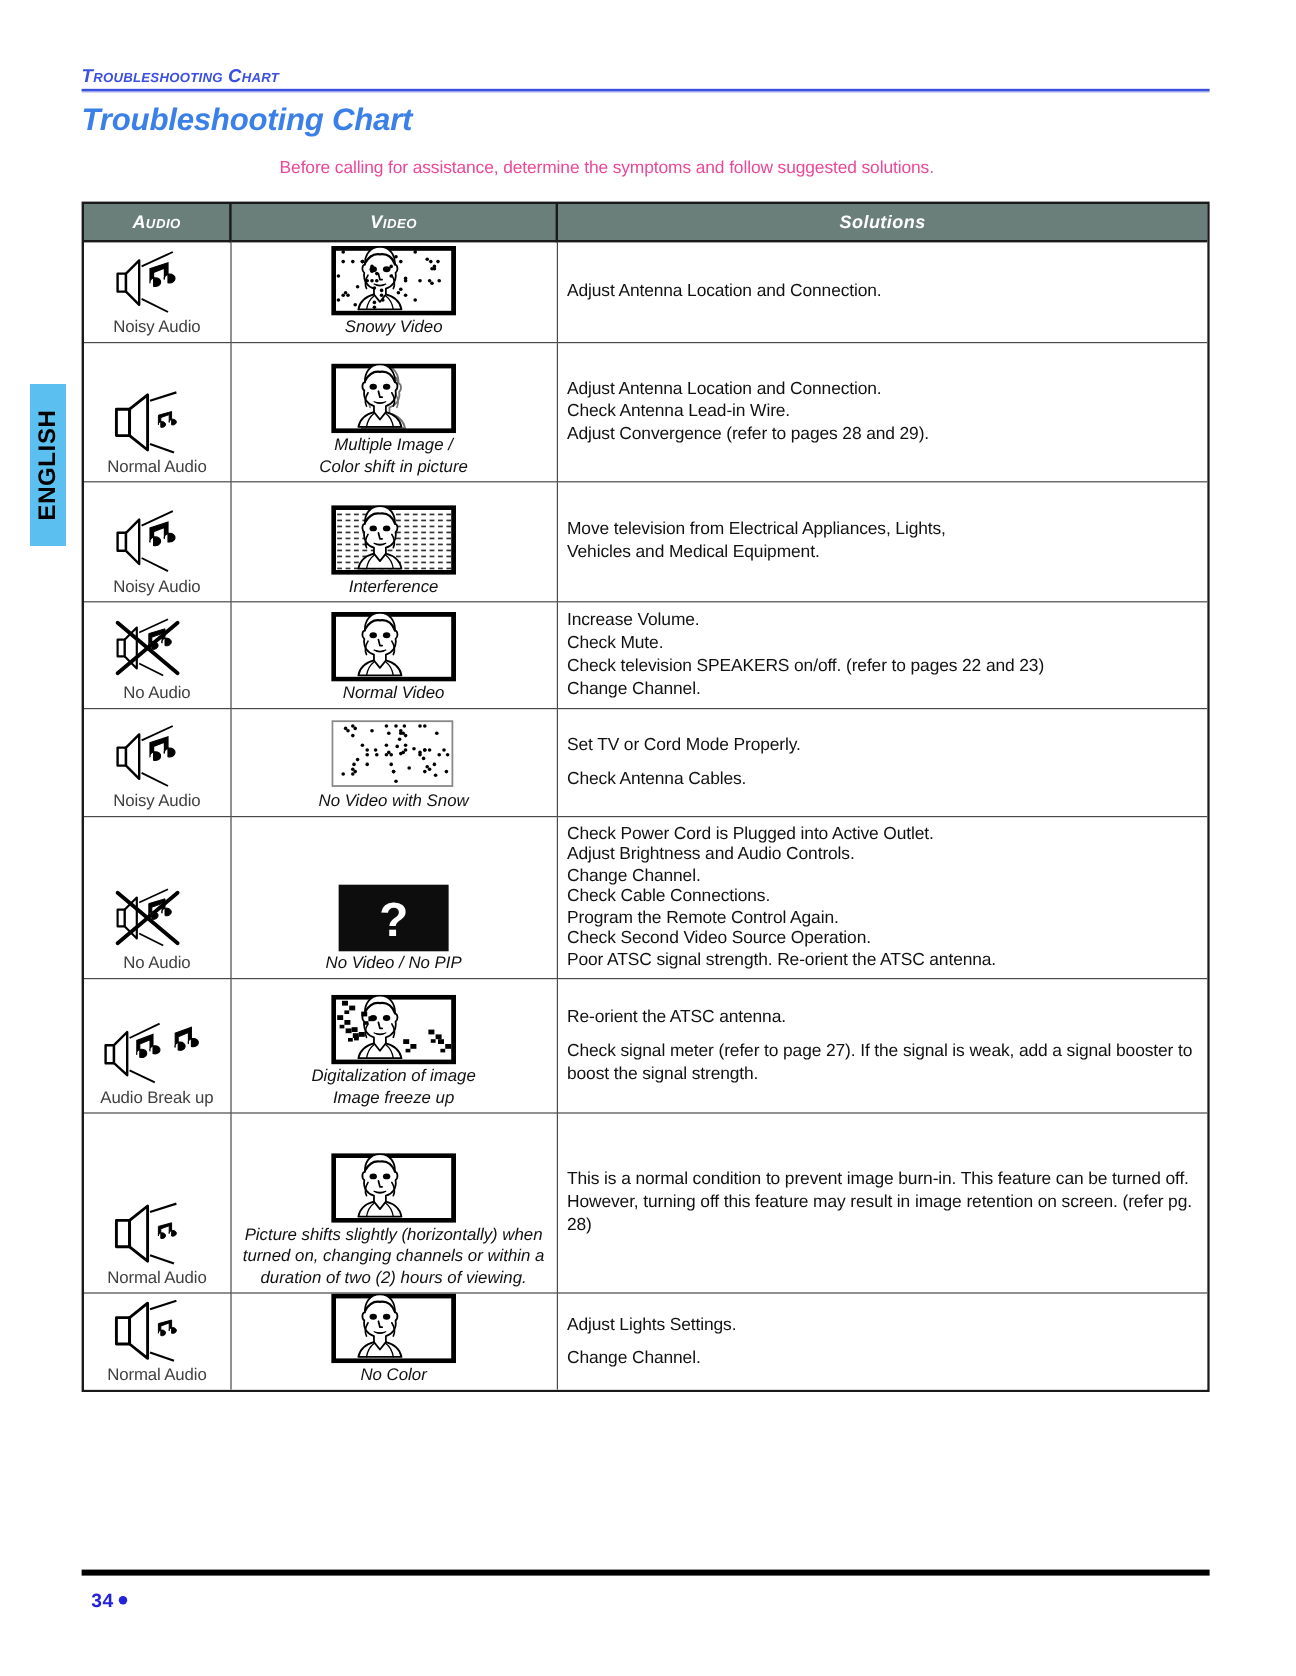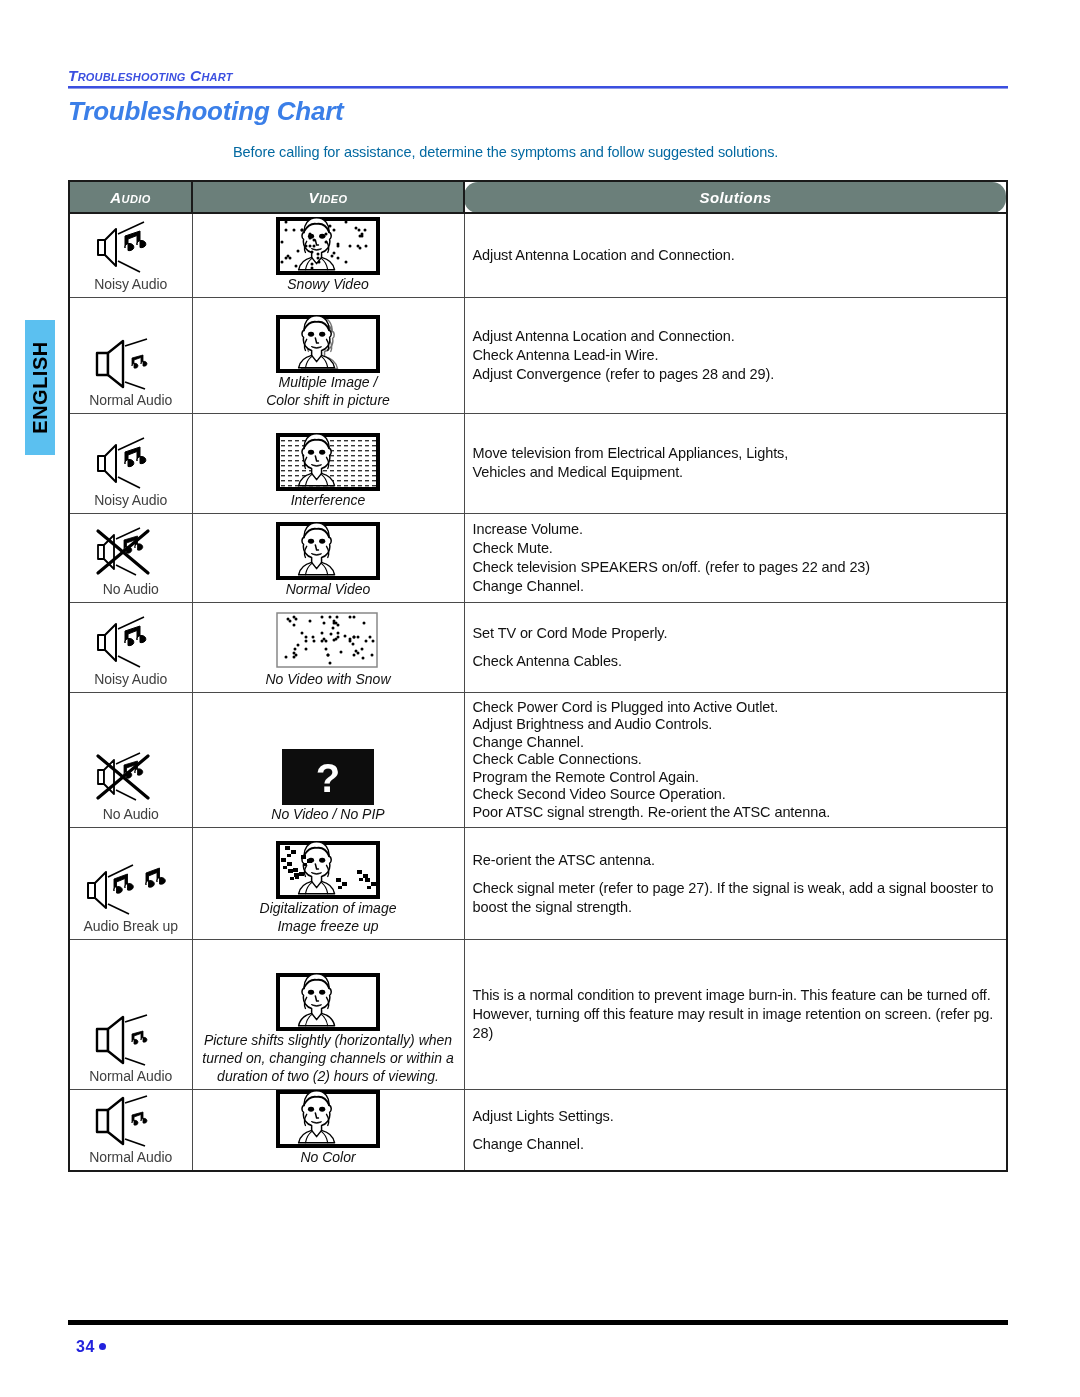--- a/index.html
+++ b/index.html
@@ -35,21 +35,21 @@
     font-size: 20px;
     letter-spacing: 0.5px;
     color: #000;
     font-family: "Liberation Sans", sans-serif;
   }
 
   
   .page {
     position: absolute;
     left: 68px;
-    top: 12px;
+    top: 0;
     width: 940px;
     height: 1134px;
   }
 
   
   .runhead {
     position: absolute;
     left: 0;
     top: 55px;
     width: 940px;
@@ -83,21 +83,21 @@
     letter-spacing: -0.2px;
     font-family: "Liberation Sans", sans-serif;
   }
 
   
   .intro {
     position: absolute;
     left: 165px;
     top: 132px;
     font-size: 14.5px;
-    color: #0369a1;
+    color: #ec4899;
     letter-spacing: -0.1px;
   }
 
   
   .tbl-wrap {
     position: absolute;
     left: 0;
     top: 168px;
     width: 940px;
     border: 2px solid #1a1a1a;
@@ -121,21 +121,21 @@
     font-size: 15px;
     letter-spacing: 0.4px;
     height: 30px;
     border-right: 2px solid #1a1a1a;
     border-bottom: 2px solid #1a1a1a;
     padding: 0;
     text-align: center;
     font-family: "Liberation Sans", sans-serif;
     margin-top: 12px;
   }
-  thead th:last-child { border-right: none; border-radius: 14px; }
+  thead th:last-child { border-right: none; }
   thead th.sol-h { font-variant: normal; font-size: 15px; }
 
   tbody td {
     border-right: 1px solid #4a4a4a;
     border-bottom: 1px solid #4a4a4a;
     padding: 0;
     vertical-align: top;
     background: #fff;
     margin-left: 16px;
   }

